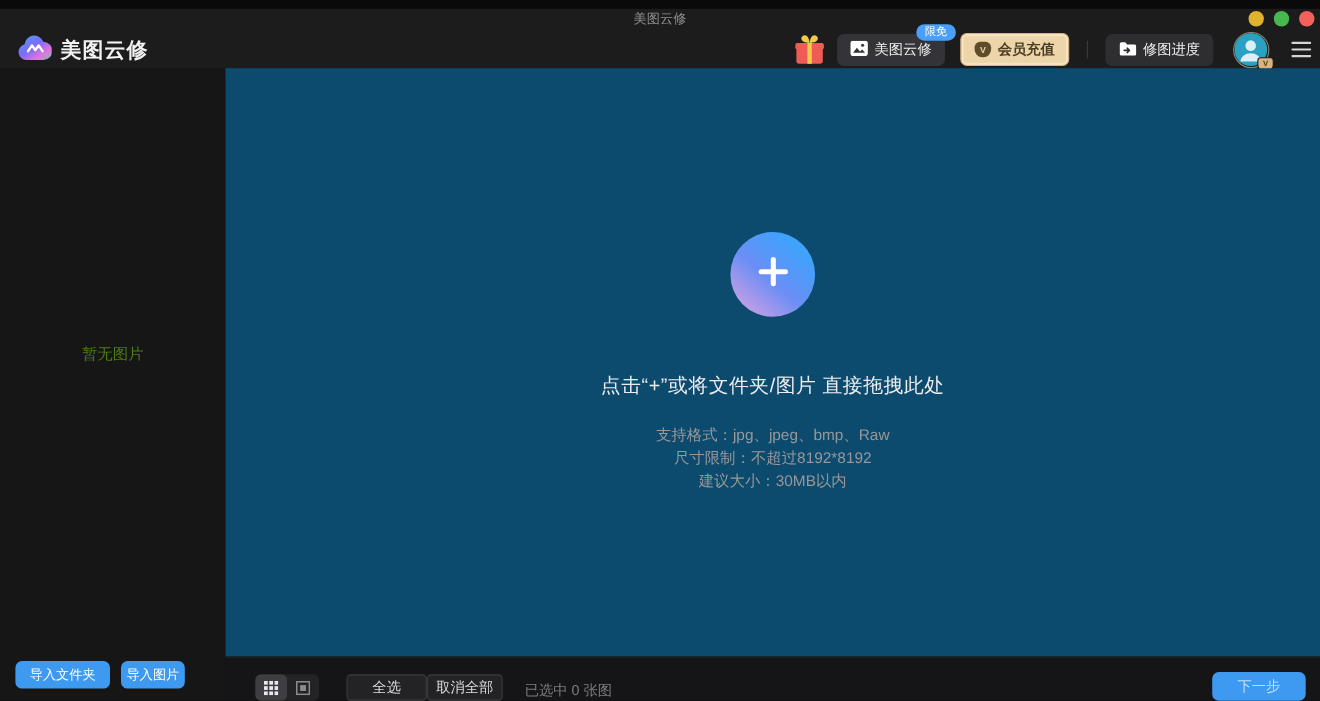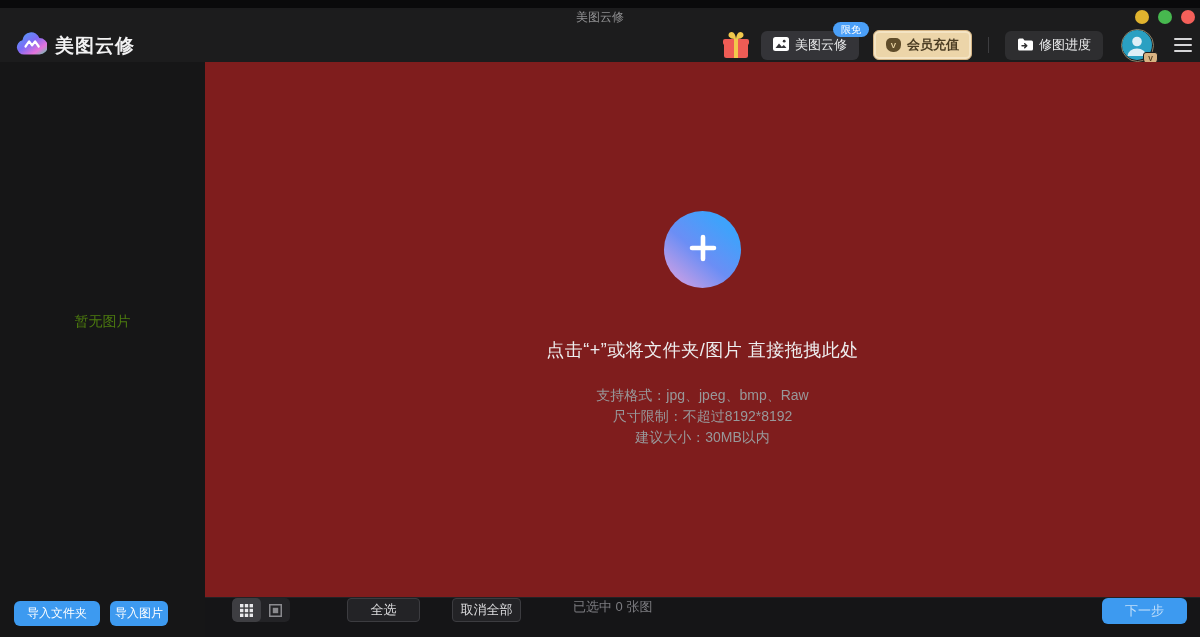--- a/index.html
+++ b/index.html
@@ -52,32 +52,32 @@
   .empty-text { position:absolute; top:251px; width:100%; text-align:center;
     font-size:14px; color:#4d7c0f; }
   .sidebar-actions { position:absolute; left:0; bottom:11px; width:100%; }
   .blue-btn { position:absolute; bottom:0; height:25px; background:#3d9af0; border:none;
     border-radius:6px; color:#fff; font-size:12px; cursor:pointer;
     font-family:inherit; }
   .btn-import-folder { left:14px; width:86px;text-align:center; }
   .btn-import-image  { left:110px; width:58px; }
 
   
-  .main { position:absolute; left:205px; top:62px; width:995px; height:535px; background:#7f1d1d;
+  .main { position:absolute; left:205px; top:62px; width:995px; height:535px; background:#0c4a6e;
     display:flex; flex-direction:column; align-items:center; justify-content:center; }
   .plus-circle { width:77px; height:77px; border-radius:50%; cursor:pointer;
     background:linear-gradient(220deg,#3fa2fb 20%,#6b8ef5 55%,#e5a4e0 100%);
     display:flex; align-items:center; justify-content:center; }
   .headline { margin-top:50px; font-size:18px; color:#ededee; letter-spacing:0.5px; }
   .info { margin-top:23px; text-align:center; }
   .info div { font-size:14px; color:#98989a; line-height:21px; }
 
   
   .toolbar { position:absolute; left:205px; bottom:0; width:995px; height:40px;
-    background:#151517; border-top:1px solid #222225; display:flex; align-items:flex-start;gap:32px; }
+    background:#151517; border-top:1px solid #222225; display:flex; align-items:flex-end; }
   .view-toggle { margin-left:27px; width:58px; height:24px; background:#232326;
     border-radius:5px; display:flex; overflow:hidden; }
   .view-seg { width:29px; height:24px; display:flex; align-items:center; justify-content:center;
     cursor:pointer; }
   .view-seg.active { background:#3e3e42; border-radius:5px; }
   .tb-btn { height:24px; background:#232326; border:1px solid #3c3c40; border-radius:4px;
     color:#dcdcde; font-size:13px; cursor:pointer; font-family:inherit; }
   .btn-select-all { margin-left:25px; width:73px; }
   .btn-deselect   { width:69px; }
   .selected-text { margin-left:20px; font-size:13px; color:#7c7c80; }

